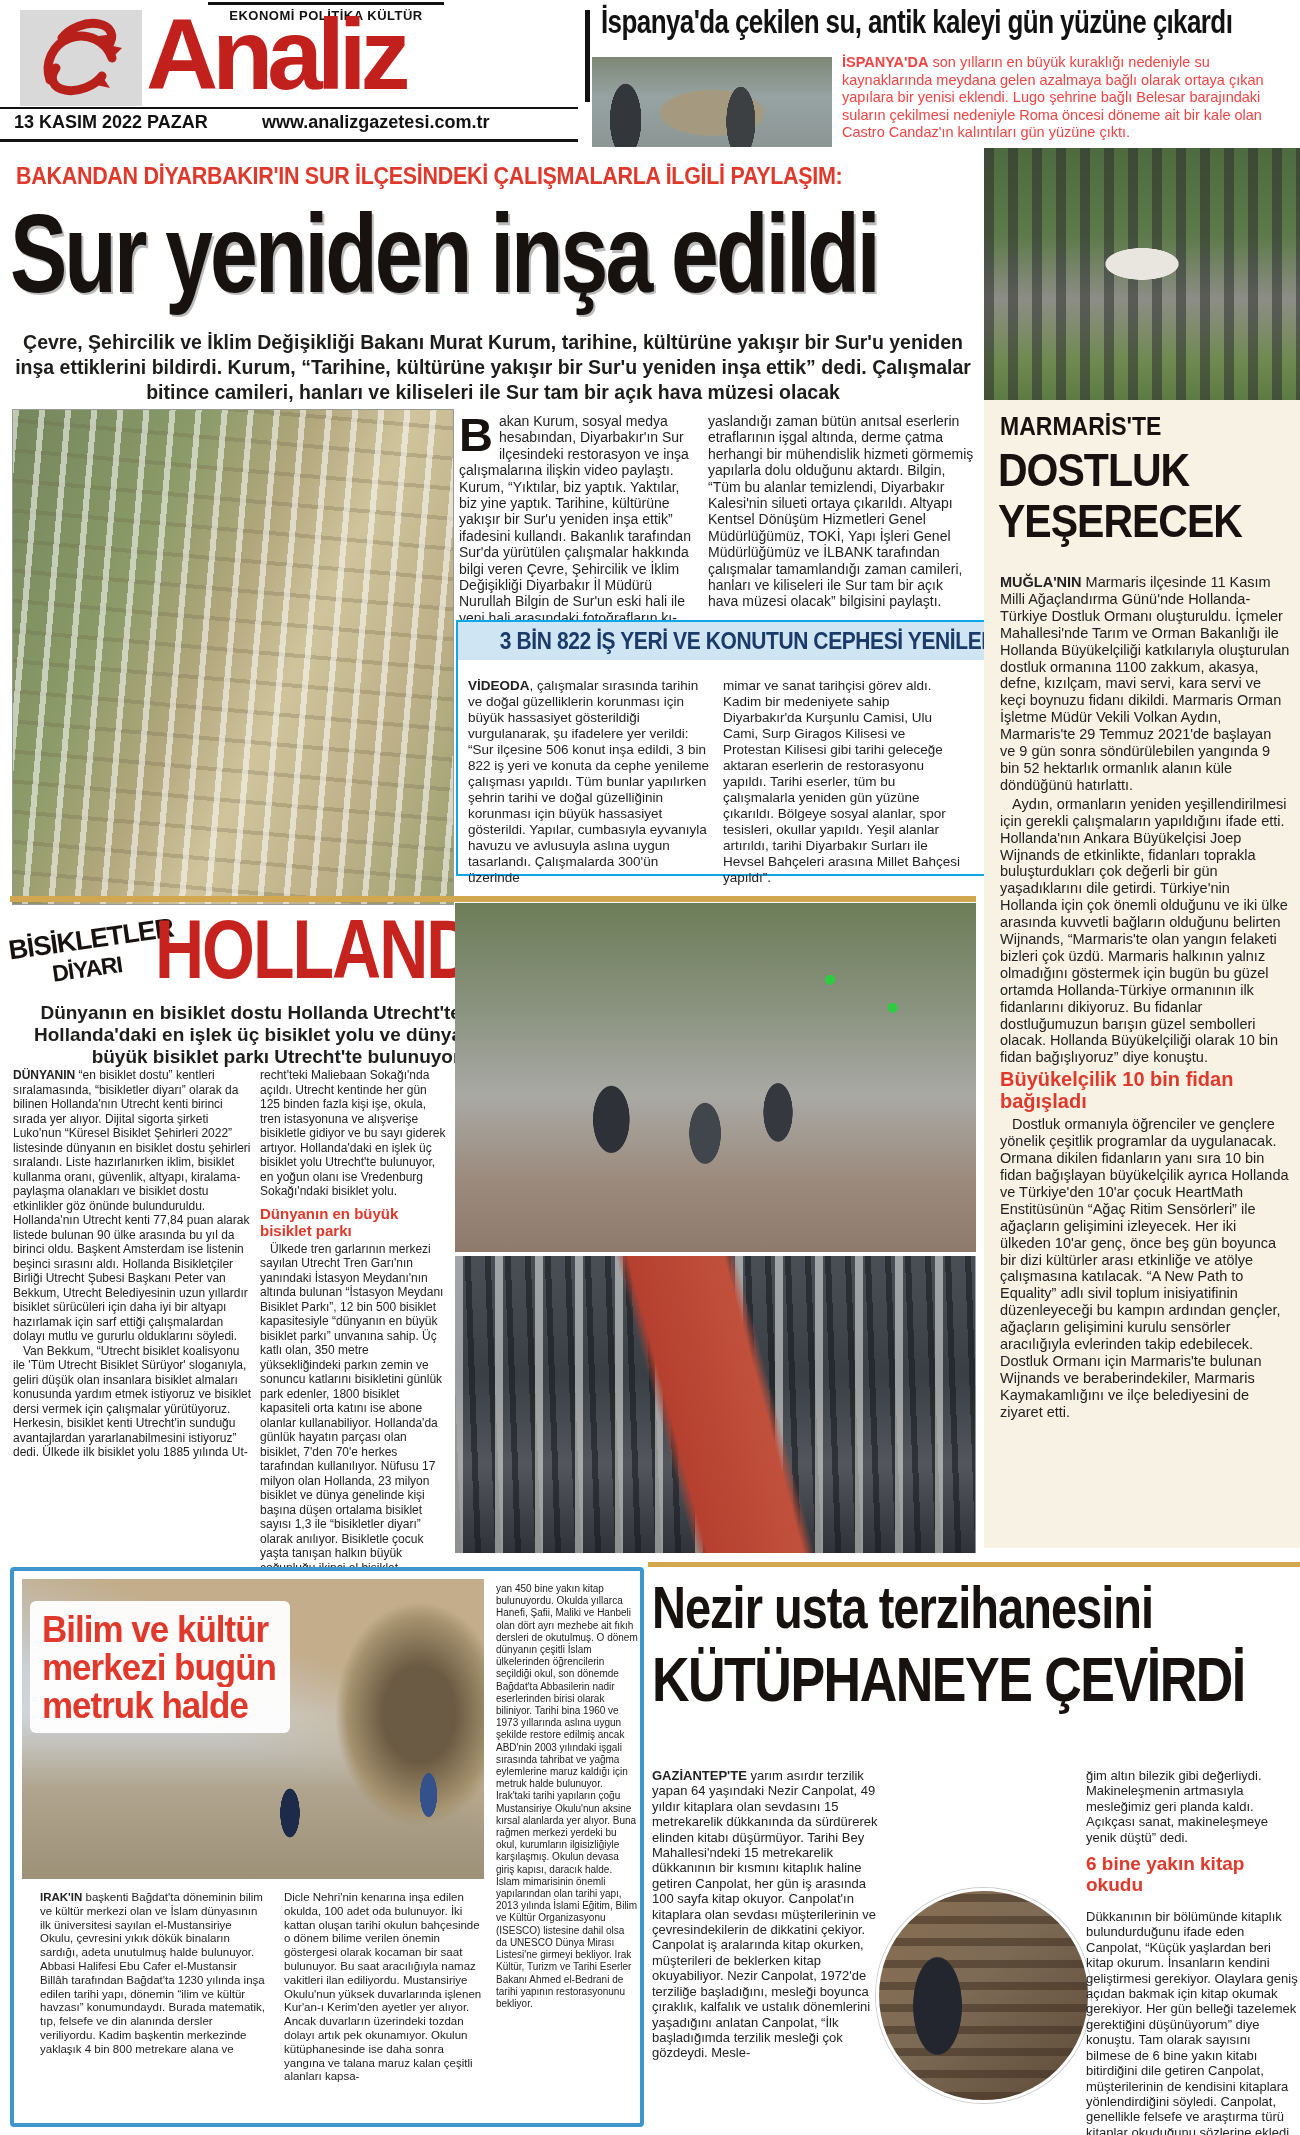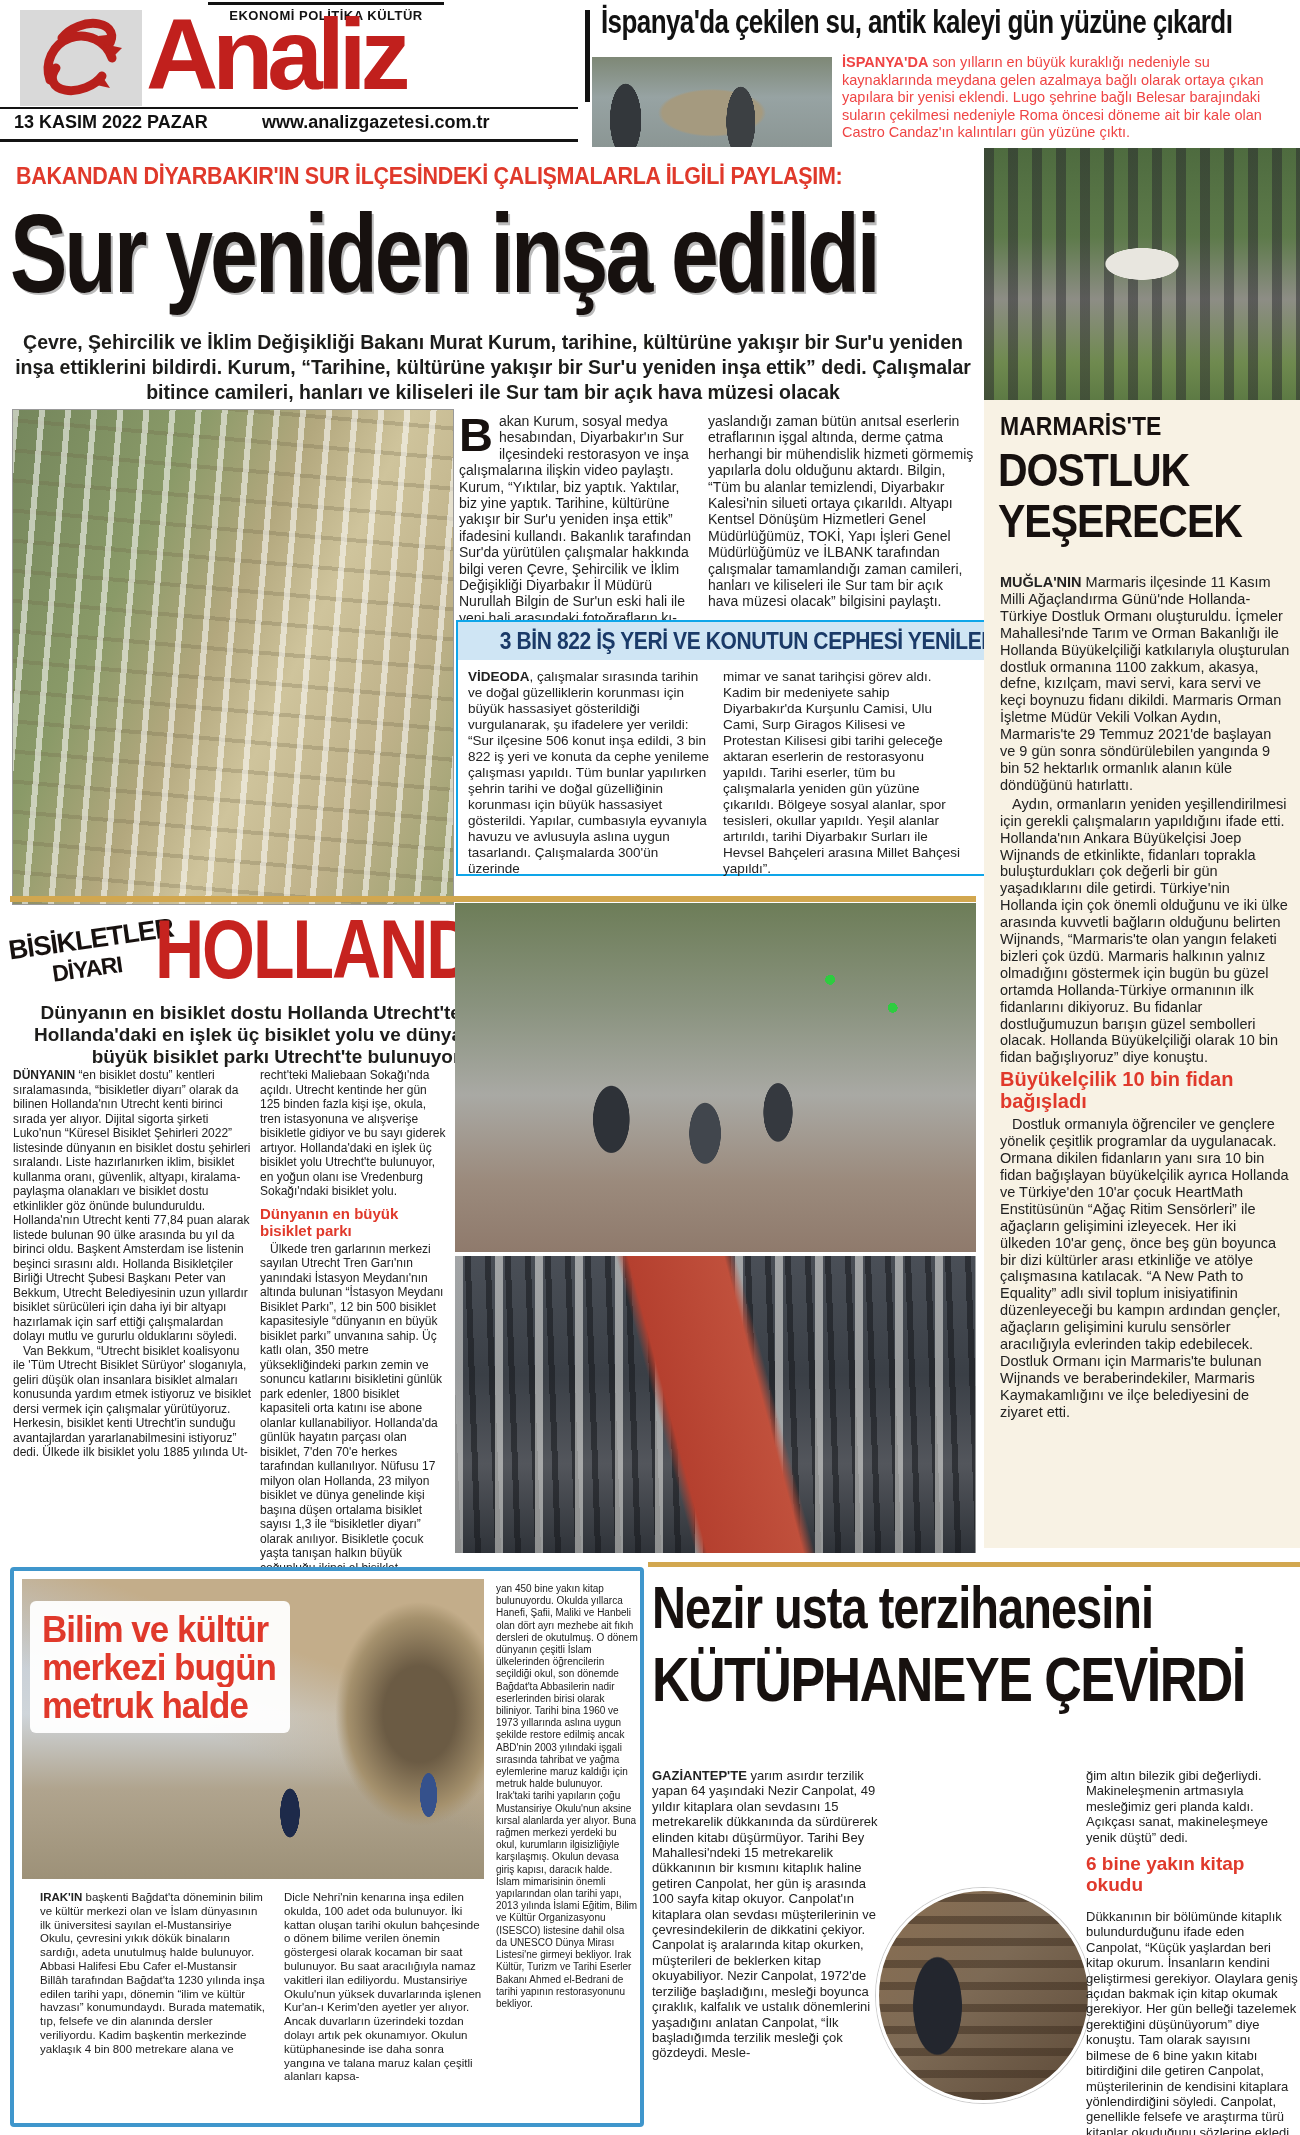--- a/index.html
+++ b/index.html
@@ -41,21 +41,21 @@
      outline:1px solid #999; }
   .mcol { top:413px; font-size:14px; line-height:16.4px; color:#1f1f1f; text-align:left; }
   .mcol1 { left:459px; width:242px; }
   .mcol2 { left:708px; width:268px; }
   .dropcap { float:left; font-size:47px; line-height:40px; font-weight:800; padding:2px 6px 0 0; color:#17110f; }
 
   
   .facade { left:456px; top:620px; width:604px; height:256px; border:2px solid #0ea5e9; background:#fff; }
   .facade-band { height:38px; background:#cfe5f4; display:flex; align-items:center; justify-content:center; }
   .facade-band span { font-size:21px; font-weight:800; color:#1a3a68; letter-spacing:-0.4px; transform:scaleY(1.15); white-space:nowrap; }
-  .facade-cols { display:flex; gap:14px; padding:9px 10px; }
+  .facade-cols { display:flex; gap:14px; padding:18px 10px; }
   .facade-cols div { width:241px; font-size:13.5px; line-height:16px; color:#222; }
 
   
   .rail { left:984px; top:148px; width:316px; height:1400px; background:#f8f2e4; }
   .marmaris-photo { left:984px; top:148px; width:316px; height:252px;
      background:
        radial-gradient(ellipse 60px 26px at 50% 46%, #e8e6df 60%, transparent 62%),
        repeating-linear-gradient(90deg, rgba(40,40,45,.5) 0 10px, transparent 10px 24px),
        linear-gradient(180deg,#4e6b3f 0%, #5d7a4a 35%, #8d8d85 60%, #6f8a4f 85%, #5d7a44 100%); }
   .marmaris-kicker { left:1000px; top:412px; font-size:23px; font-weight:800; color:#17110f; transform:scaleY(1.1); transform-origin:left top; }

